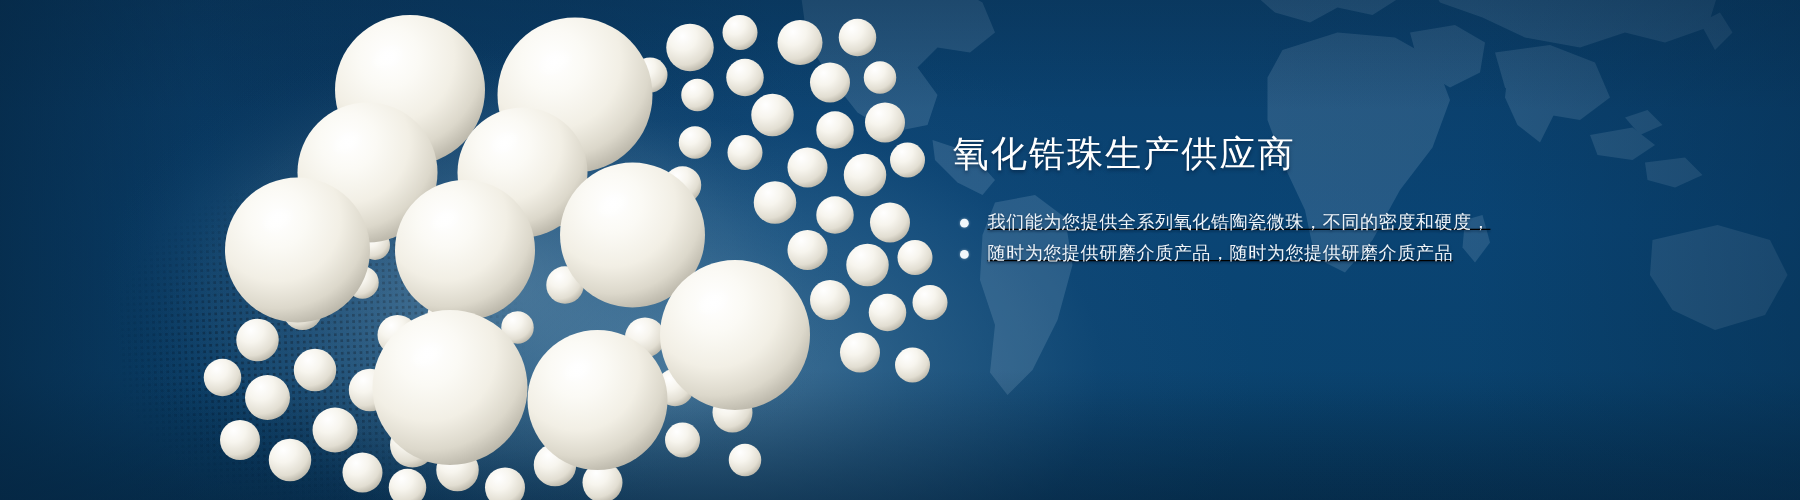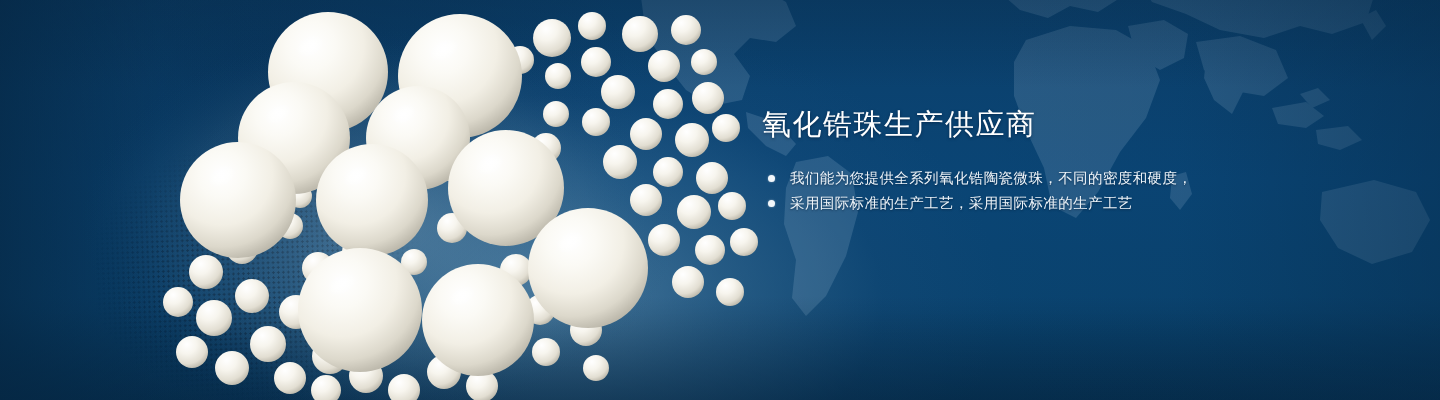--- a/index.html
+++ b/index.html
@@ -91,21 +91,21 @@
   }
   .headline{
     color:#ffffff;
     font-size:29px;
     line-height:40px;
     letter-spacing:1.5px;
     font-weight:400;
     text-shadow:0 1px 3px rgba(0,20,45,.55);
     white-space:nowrap;
   }
-  .bullets{ margin-top:22px; list-style:none; }
+  .bullets{ margin-top:22px; list-style:none;text-decoration:underline; }
   .bullet{
     position:relative;
     padding-left:28px;
     color:#eef4f9;
     font-size:14.5px;
     line-height:24px;
     letter-spacing:.4px;
     margin-bottom:1px;
     text-shadow:0 1px 2px rgba(0,18,40,.5);
   }
@@ -311,19 +311,19 @@
     <ul class="bullets">
 
       <li class="bullet">
         <span class="dot"></span>
         <span>我们能为您提供全系列氧化锆陶瓷微珠，不同的密度和硬度，</span>
       </li>
 
 
       <li class="bullet">
         <span class="dot"></span>
-        <span>采用国际标准的生产工艺，采用国际标准的生产工艺</span>
+        <span>随时为您提供研磨介质产品，随时为您提供研磨介质产品</span>
       </li>
 
     </ul>
   </div>
 
 </div>
 
 </body></html>

